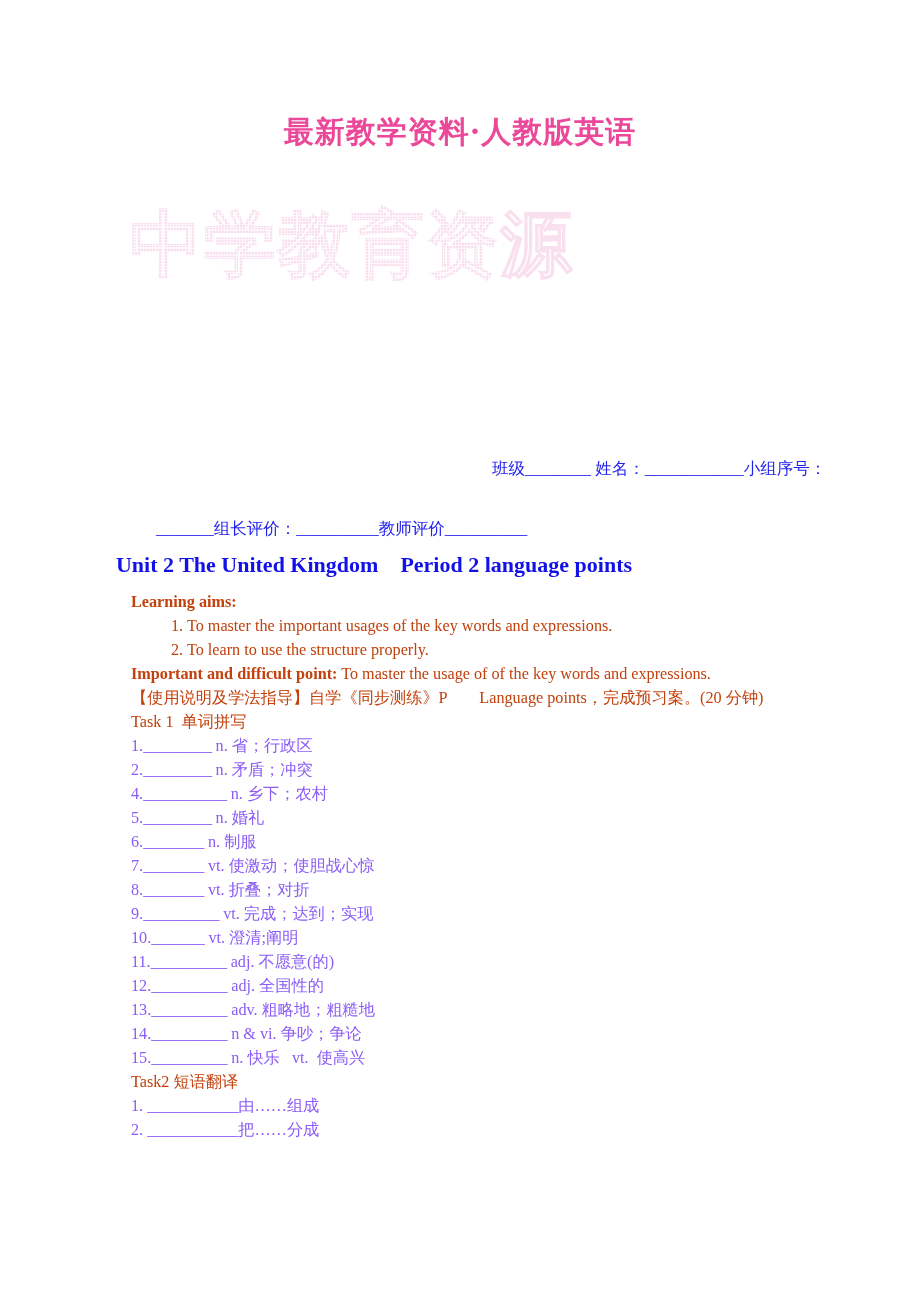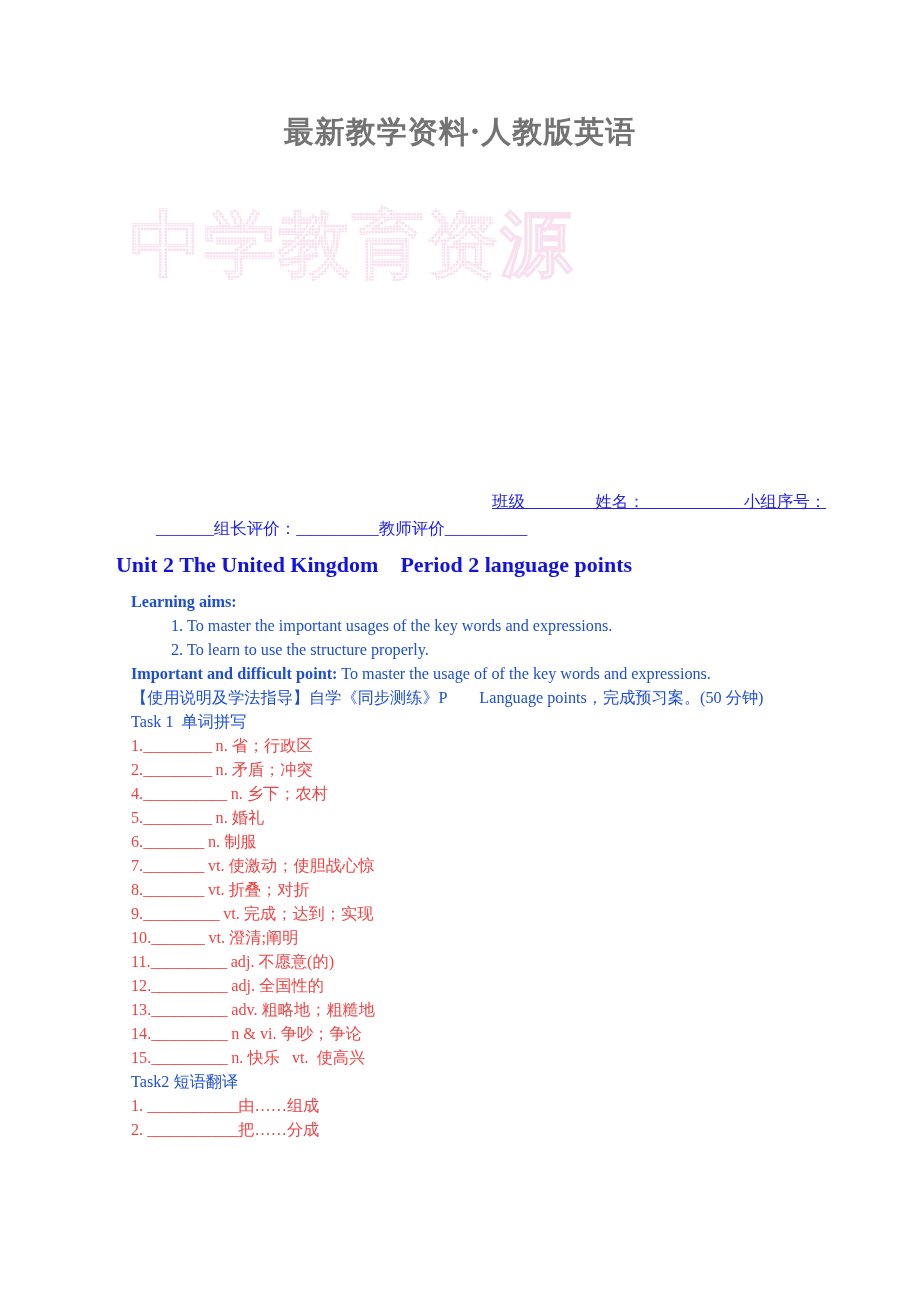--- a/index.html
+++ b/index.html
@@ -22,21 +22,21 @@
     left: 0;
     top: 112px;
     width: 920px;
     text-align: center;
   }
   .doc-header .cn-banner {
     font-family: "DejaVu Serif", "Liberation Serif", serif;
     font-size: 30px;
     font-weight: 700;
     letter-spacing: 1px;
-    color: #737373;
+    color: #ec4899;
     white-space: nowrap;
   }
 
   
   .watermark {
     position: absolute;
     left: 130px;
     top: 196px;
     width: 370px;
     height: 205px;
@@ -68,21 +68,21 @@
   }
 
   
   .info-line {
     position: absolute;
     font-size: 16.5px;
     color: #2222ee;
     white-space: nowrap;
     letter-spacing: 0px;
   }
-  .info-line-1 { left: 492px; top: 491px; text-decoration: underline; }
+  .info-line-1 { left: 492px; top: 458px; }
   .info-line-2 { left: 131px; top: 518px; margin-left: 25px; }
 
   
   .main-title {
     position: absolute;
     left: 0;
     top: 552px;
     width: 748px;
     text-align: center;
     font-size: 22px;
@@ -95,40 +95,40 @@
   
   .content {
     position: absolute;
     left: 131px;
     top: 590px;
     width: 760px;
   }
   .content .row {
     font-size: 16.2px;
     line-height: 24px;
-    color: #1d4ed8;
+    color: #c2410c;
     white-space: pre-wrap;
     letter-spacing: 0px;
   }
   .content .row.bold { font-weight: 700; }
   .content .row.indent { padding-left: 40px; }
   .content .row b { font-weight: 700; }
   .content .row .reg { font-weight: 400; }
 
   .section-underline {
     display: inline-block;
     border-bottom: 1.5px solid #2424ee;
     font-weight: 700;
   }
 
   
   .vocab-row {
     font-size: 16.2px;
     line-height: 24px;
-    color: #ef4444;
+    color: #8b5cf6;
     white-space: pre;
   }
   .vocab-row .num { }
   .vocab-row .blank {
     letter-spacing: -0.5px;
   }
   .vocab-row .pos { }
   .vocab-row .meaning { }
 </style>
 </head>
@@ -152,21 +152,21 @@
 <div class="content">
 
   <div class="row bold">Learning aims:</div>
 
   <div class="row indent">1. To master the important usages of the key words and expressions.</div>
 
   <div class="row indent">2. To learn to use the structure properly.</div>
 
   <div class="row"><b>Important and difficult point:</b><span class="reg"> To master the usage of of the key words and expressions.</span></div>
 
-  <div class="row">【使用说明及学法指导】自学《同步测练》P　　Language points，完成预习案。(50 分钟)</div>
+  <div class="row">【使用说明及学法指导】自学《同步测练》P　　Language points，完成预习案。(20 分钟)</div>
 
 
   <div class="row">Task 1  单词拼写</div>
 
   <div id="task1-list">
       <div class="vocab-row"><span class="num">1.</span><span class="blank">_________</span><span class="pos"> n.</span><span class="meaning"> 省；行政区</span></div>
       <div class="vocab-row"><span class="num">2.</span><span class="blank">_________</span><span class="pos"> n.</span><span class="meaning"> 矛盾；冲突</span></div>
       <div class="vocab-row"><span class="num">4.</span><span class="blank">___________</span><span class="pos"> n.</span><span class="meaning"> 乡下；农村</span></div>
       <div class="vocab-row"><span class="num">5.</span><span class="blank">_________</span><span class="pos"> n.</span><span class="meaning"> 婚礼</span></div>
       <div class="vocab-row"><span class="num">6.</span><span class="blank">________</span><span class="pos"> n.</span><span class="meaning"> 制服</span></div>

